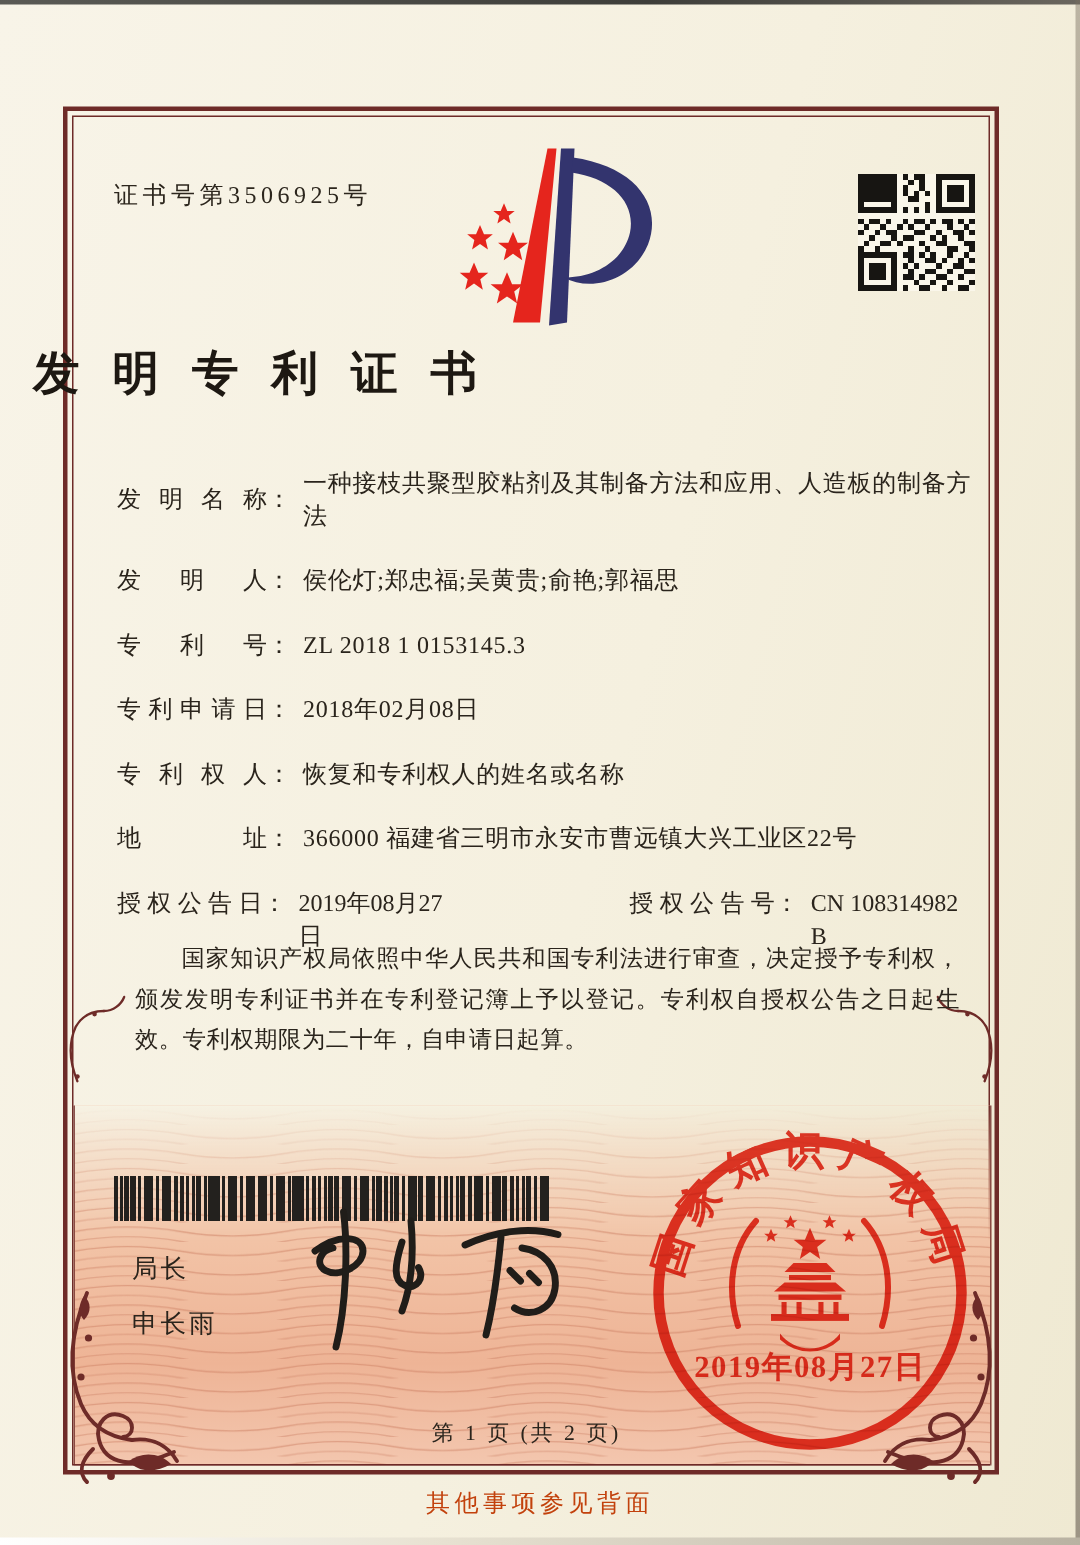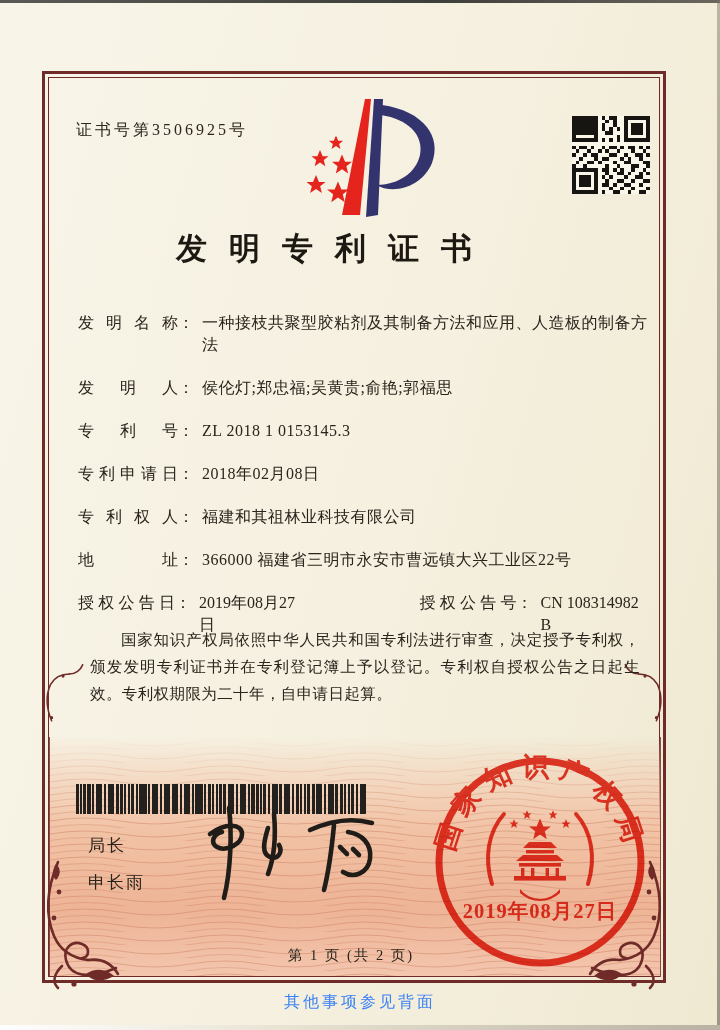--- a/index.html
+++ b/index.html
@@ -15,25 +15,25 @@
 
   
   .frame{position:absolute;left:42px;top:71px;width:618px;height:906px;border:3px solid #6e2b28;}
   .frame-inner{position:absolute;inset:3px;border:1px solid #6e2b28;}
 
   .cert-no{position:absolute;left:76px;top:120px;font-size:16px;letter-spacing:3px;color:#2c261d;}
 
   .logo{position:absolute;left:286px;top:92px;width:160px;height:132px;}
   .qr{position:absolute;left:572px;top:116px;width:78px;height:78px;}
 
-  .title{position:absolute;left:0;top:228px;width:592px;text-align:center;
-    font-size:31px;font-weight:bold;letter-spacing:22px;text-indent:22px;color:#1d1812;padding-left:28px;}
+  .title{position:absolute;left:0;top:228px;width:592px;text-align:left;
+    font-size:31px;font-weight:bold;letter-spacing:22px;text-indent:22px;color:#1d1812;}
 
   .fields{position:absolute;left:78px;top:312px;width:572px;}
-  .field{display:flex;align-items:flex-start;font-size:16px;line-height:22px;margin-bottom:21px;}
+  .field{display:flex;align-items:center;font-size:16px;line-height:22px;margin-bottom:21px;}
   .flabel{display:inline-block;width:100px;text-align:justify;text-align-last:justify;flex:none;}
   .fcolon{flex:none;margin-right:8px;}
   .fvalue{flex:1;letter-spacing:.5px;}
   .field-pair{display:flex;align-items:center;font-size:16px;line-height:22px;gap:12px;}
   .field-pair .grp{display:flex;align-items:baseline;}
   .field-pair .grp2{margin-left:100px;}
   .field-pair .flabel2{display:inline-block;width:100px;text-align:justify;text-align-last:justify;}
 
   .body-text{position:absolute;left:78px;top:614px;width:574px;font-size:15.5px;line-height:27px;text-align:justify;letter-spacing:.4px;}
   .body-text p{margin:12px;text-indent:2em;}
@@ -59,21 +59,21 @@
       repeating-linear-gradient(90deg,#23211e 0 3px,transparent 3px 11px);
   }
 
   .officer{position:absolute;left:88px;top:834px;font-size:17px;color:#2a241c;}
   .officer .line{margin-bottom:14px;letter-spacing:2px;}
   .signature{position:absolute;left:182px;top:800px;width:210px;height:104px;}
 
   .seal{position:absolute;left:430px;top:752px;width:220px;height:220px;mix-blend-mode:multiply;opacity:.94;}
 
   .page-footer{position:absolute;left:42px;top:946px;width:618px;text-align:center;font-size:14.5px;letter-spacing:2px;color:#2a241c;}
-  .back-note{position:absolute;left:0;top:992px;width:720px;text-align:center;font-size:16px;letter-spacing:3px;color:#3b82f6;}
+  .back-note{position:absolute;left:0;top:992px;width:720px;text-align:center;font-size:16px;letter-spacing:3px;color:#c2410c;}
 </style>
 </head>
 <body>
 
 <div class="scan-edge-top"></div>
 <div class="scan-edge-right"></div>
 <div class="scan-edge-bottom"></div>
 
 <div class="frame">
   <div class="frame-inner"></div>
@@ -205,21 +205,21 @@
     <span class="fvalue">ZL 2018 1 0153145.3</span>
   </div>
   <div class="field">
     <span class="flabel">专利申请日</span>
       <span class="fcolon">：</span>
     <span class="fvalue">2018年02月08日</span>
   </div>
   <div class="field">
     <span class="flabel">专利权人</span>
       <span class="fcolon">：</span>
-    <span class="fvalue">福建和其祖林业科技有限公司</span>
+    <span class="fvalue">恢复和专利权人的姓名或名称</span>
   </div>
   <div class="field">
     <span class="flabel">地址</span>
       <span class="fcolon">：</span>
     <span class="fvalue">366000 福建省三明市永安市曹远镇大兴工业区22号</span>
   </div>
   <div class="field-pair">
     <span class="grp">
       <span class="flabel2">授权公告日</span>
         <span class="fcolon">：</span>

